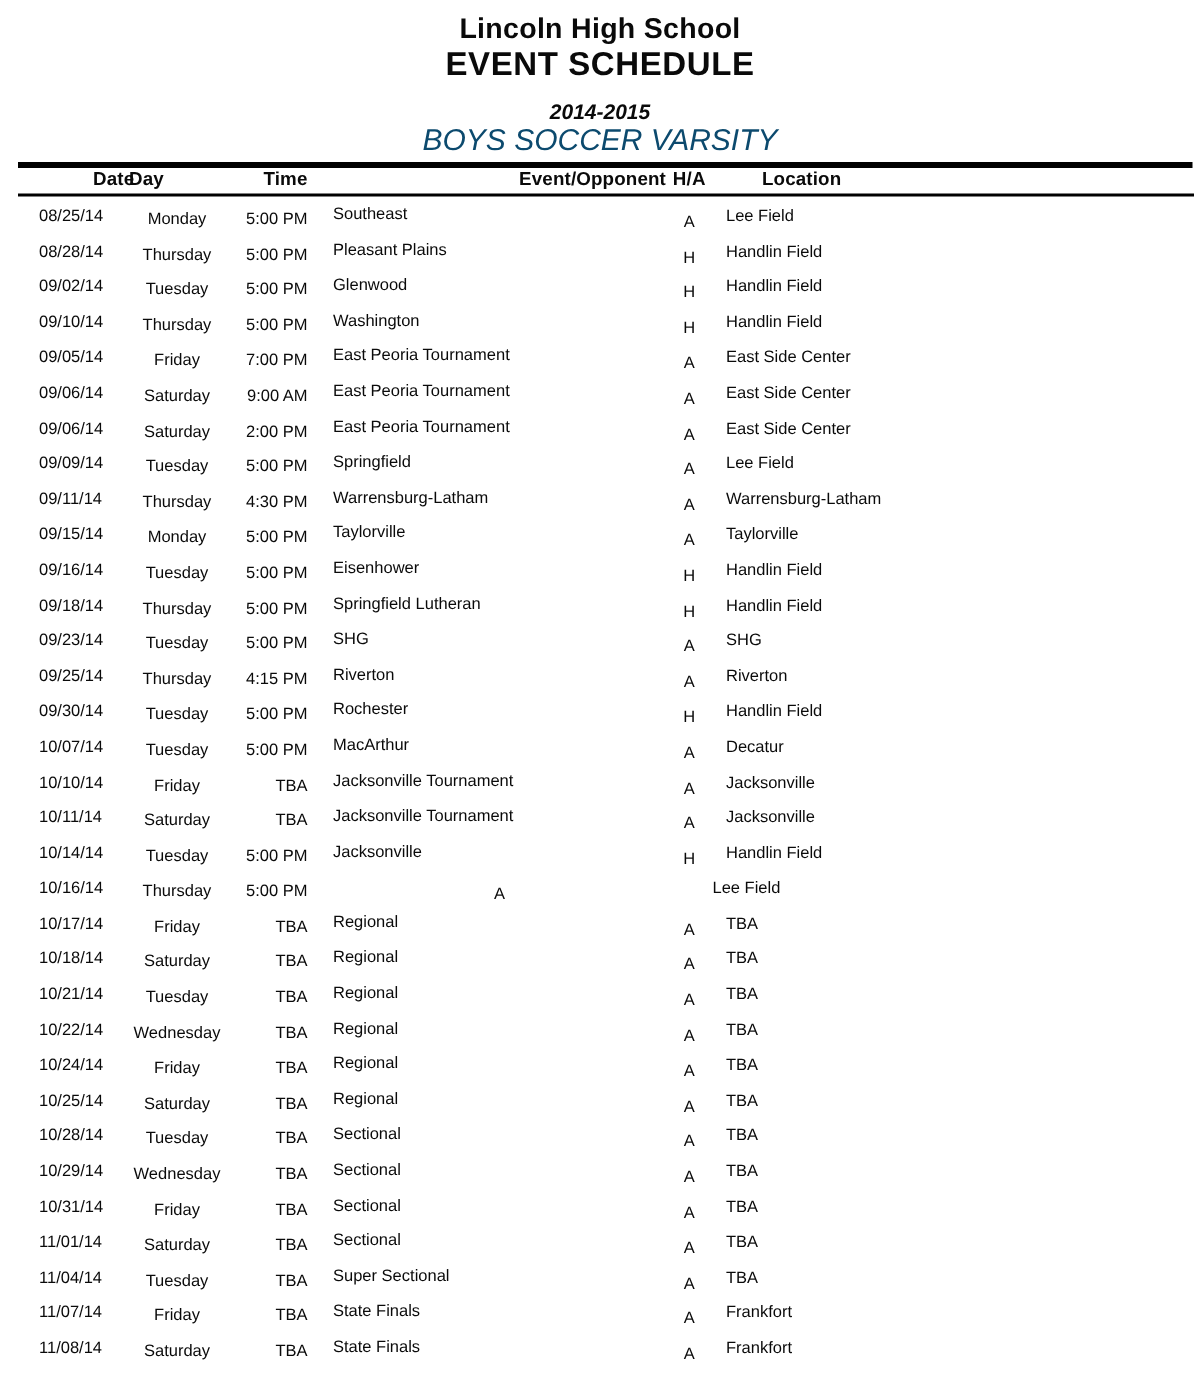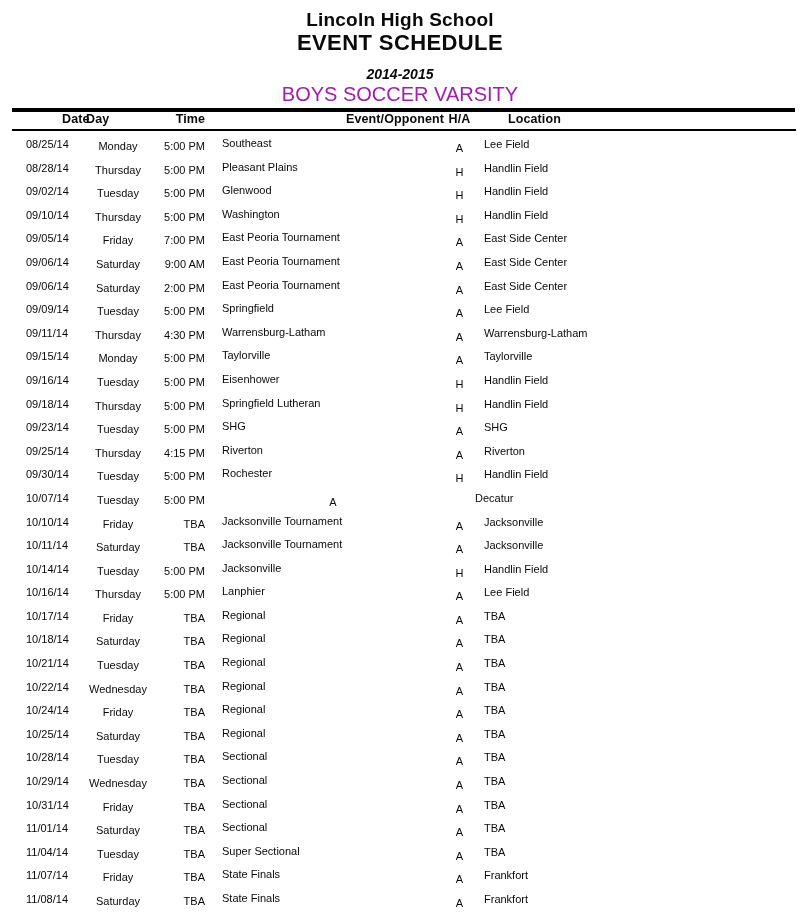--- a/index.html
+++ b/index.html
@@ -12,21 +12,21 @@
   .page {
     position: relative;
     width: 800px; height: 918px;
     background: #ffffff;
     overflow: hidden;
   }
   .center-line { position: absolute; left: 0; width: 100%; text-align: center; white-space: pre; }
   .school-name   { top: 9px;  font-size: 19px; font-weight: bold; letter-spacing: 0.2px; }
   .event-title   { top: 30px; font-size: 22px; font-weight: bold; letter-spacing: 0.4px; }
   .season-line   { top: 66px; font-size: 14px; font-weight: bold; font-style: italic; }
-  .team-line     { top: 83px; font-size: 20px; color: #a21caf; }
+  .team-line     { top: 83px; font-size: 20px; font-style: italic; color: #0c4a6e; }
 
   .rule-thick { position: absolute; left: 12px; top: 108px; width: 783px; height: 4px; background: #000000; }
   .rule-thin  { position: absolute; left: 12px; top: 129px; width: 784px; height: 2px; background: #000000; }
 
   
   .grid-cols {
     display: grid;
     grid-template-columns: 26px 60px 64px 55px 17px 222px 31px 9px auto;
     width: 800px;
   }
@@ -258,20 +258,21 @@
       <span></span>
       <span class="c-loc">Handlin Field</span>
     </div>
 
     <div class="grid-cols row">
       <span></span>
       <span class="c-date">10/07/14</span>
       <span class="c-day">Tuesday</span>
       <span class="c-time">5:00 PM</span>
       <span></span>
+      <span class="c-event">MacArthur</span>
       <span class="c-ha">A</span>
       <span></span>
       <span class="c-loc">Decatur</span>
     </div>
 
     <div class="grid-cols row">
       <span></span>
       <span class="c-date">10/10/14</span>
       <span class="c-day">Friday</span>
       <span class="c-time">TBA</span>
@@ -305,21 +306,20 @@
       <span></span>
       <span class="c-loc">Handlin Field</span>
     </div>
 
     <div class="grid-cols row">
       <span></span>
       <span class="c-date">10/16/14</span>
       <span class="c-day">Thursday</span>
       <span class="c-time">5:00 PM</span>
       <span></span>
-      <span class="c-event">Lanphier</span>
       <span class="c-ha">A</span>
       <span></span>
       <span class="c-loc">Lee Field</span>
     </div>
 
     <div class="grid-cols row">
       <span></span>
       <span class="c-date">10/17/14</span>
       <span class="c-day">Friday</span>
       <span class="c-time">TBA</span>

